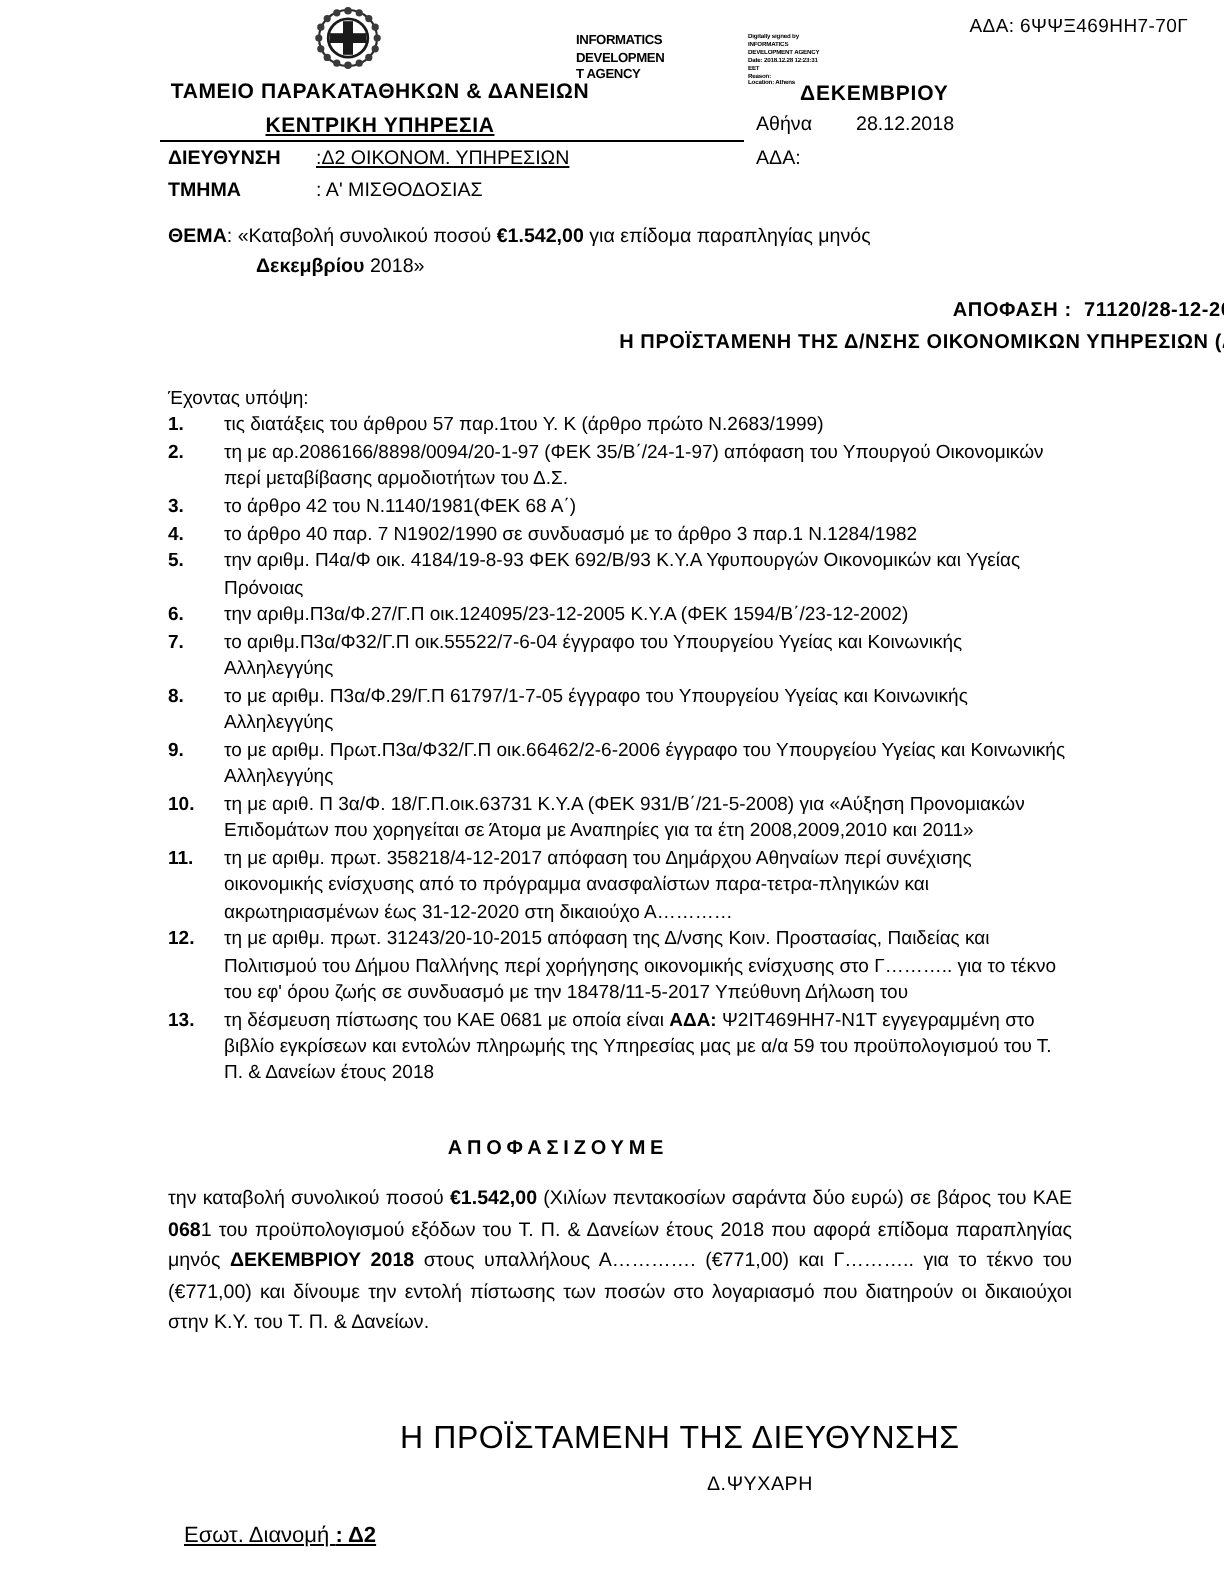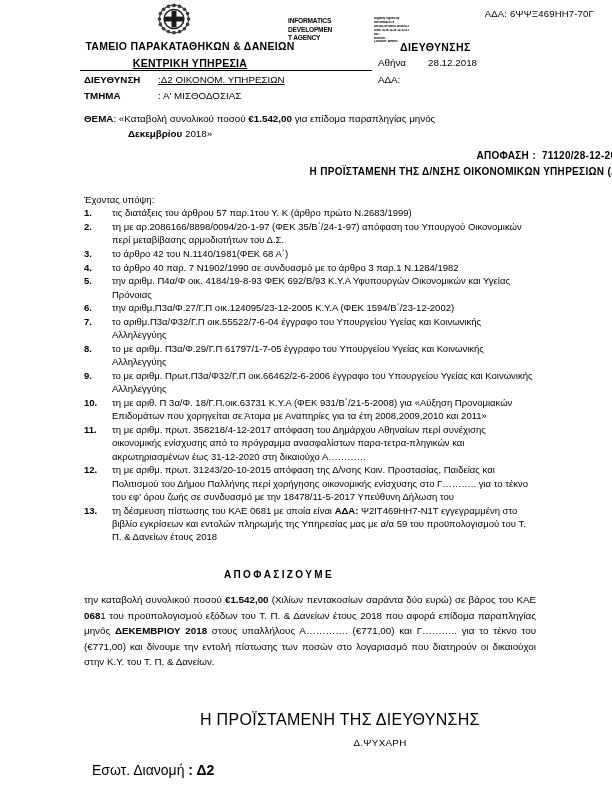--- a/index.html
+++ b/index.html
@@ -233,21 +233,22 @@
     left: 200px;
     width: 360px;
     text-align: center;
     font-size: 9.8px;
     letter-spacing: 0.3px;
   }
   .esot {
     position: absolute;
     top: 762px;
     left: 92px;
-    font-size: 14px;
+    font-size: 11px;
+    text-decoration: underline;
   }
   b, .b { font-weight: bold; }
 </style>
 </head>
 <body>
 
 <div class="page">
 
   <div class="ada-top">ΑΔΑ: 6ΨΨΞ469ΗΗ7-70Γ</div>
 
@@ -300,21 +301,21 @@
   <div class="org-line2">ΚΕΝΤΡΙΚΗ ΥΠΗΡΕΣΙΑ</div>
   <div class="hrule"></div>
 
   <div class="dir-row">
     <b class="dir-label">ΔΙΕΥΘΥΝΣΗ</b><span>:Δ2 ΟΙΚΟΝΟΜ. ΥΠΗΡΕΣΙΩΝ</span>
   </div>
   <div class="dept-row">
     <b class="dept-label">ΤΜΗΜΑ</b><span>: Α' ΜΙΣΘΟΔΟΣΙΑΣ</span>
   </div>
 
-  <div class="anartiteo">ΔΙΕΥΘΥΝΣΗΣ</div>
+  <div class="anartiteo">ΔΕΚΕΜΒΡΙΟΥ</div>
   <div class="athina">
     <span>Αθήνα</span><span class="dt">28.12.2018</span>
   </div>
   <div class="ada-empty">ΑΔΑ:</div>
 
   <div class="subject">
     <b>ΘΕΜΑ</b><span>: «Καταβολή συνολικού ποσού </span><b>€1.542,00</b><span> για επίδομα παραπληγίας μηνός</span><br>
     <span class="ind"></span><b>Δεκεμβρίου</b><span> 2018»</span>
   </div>
 

